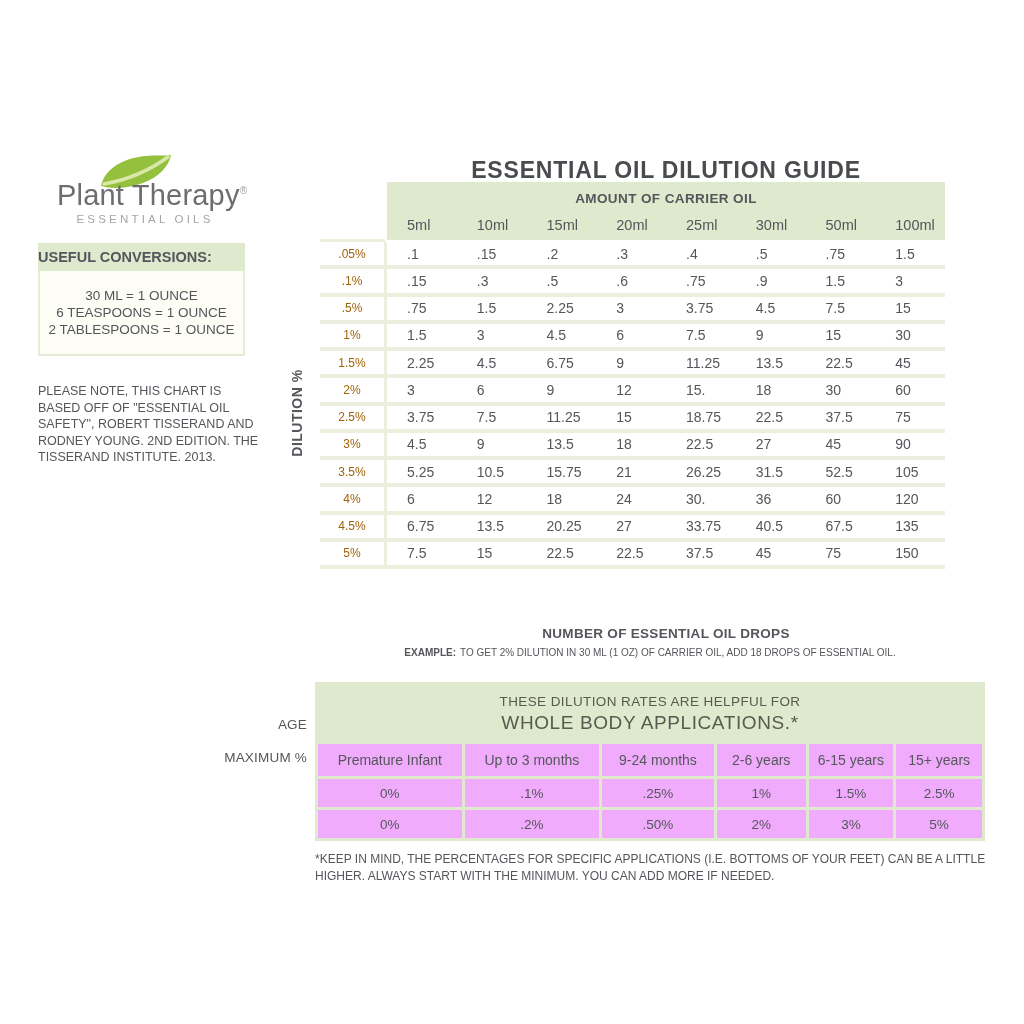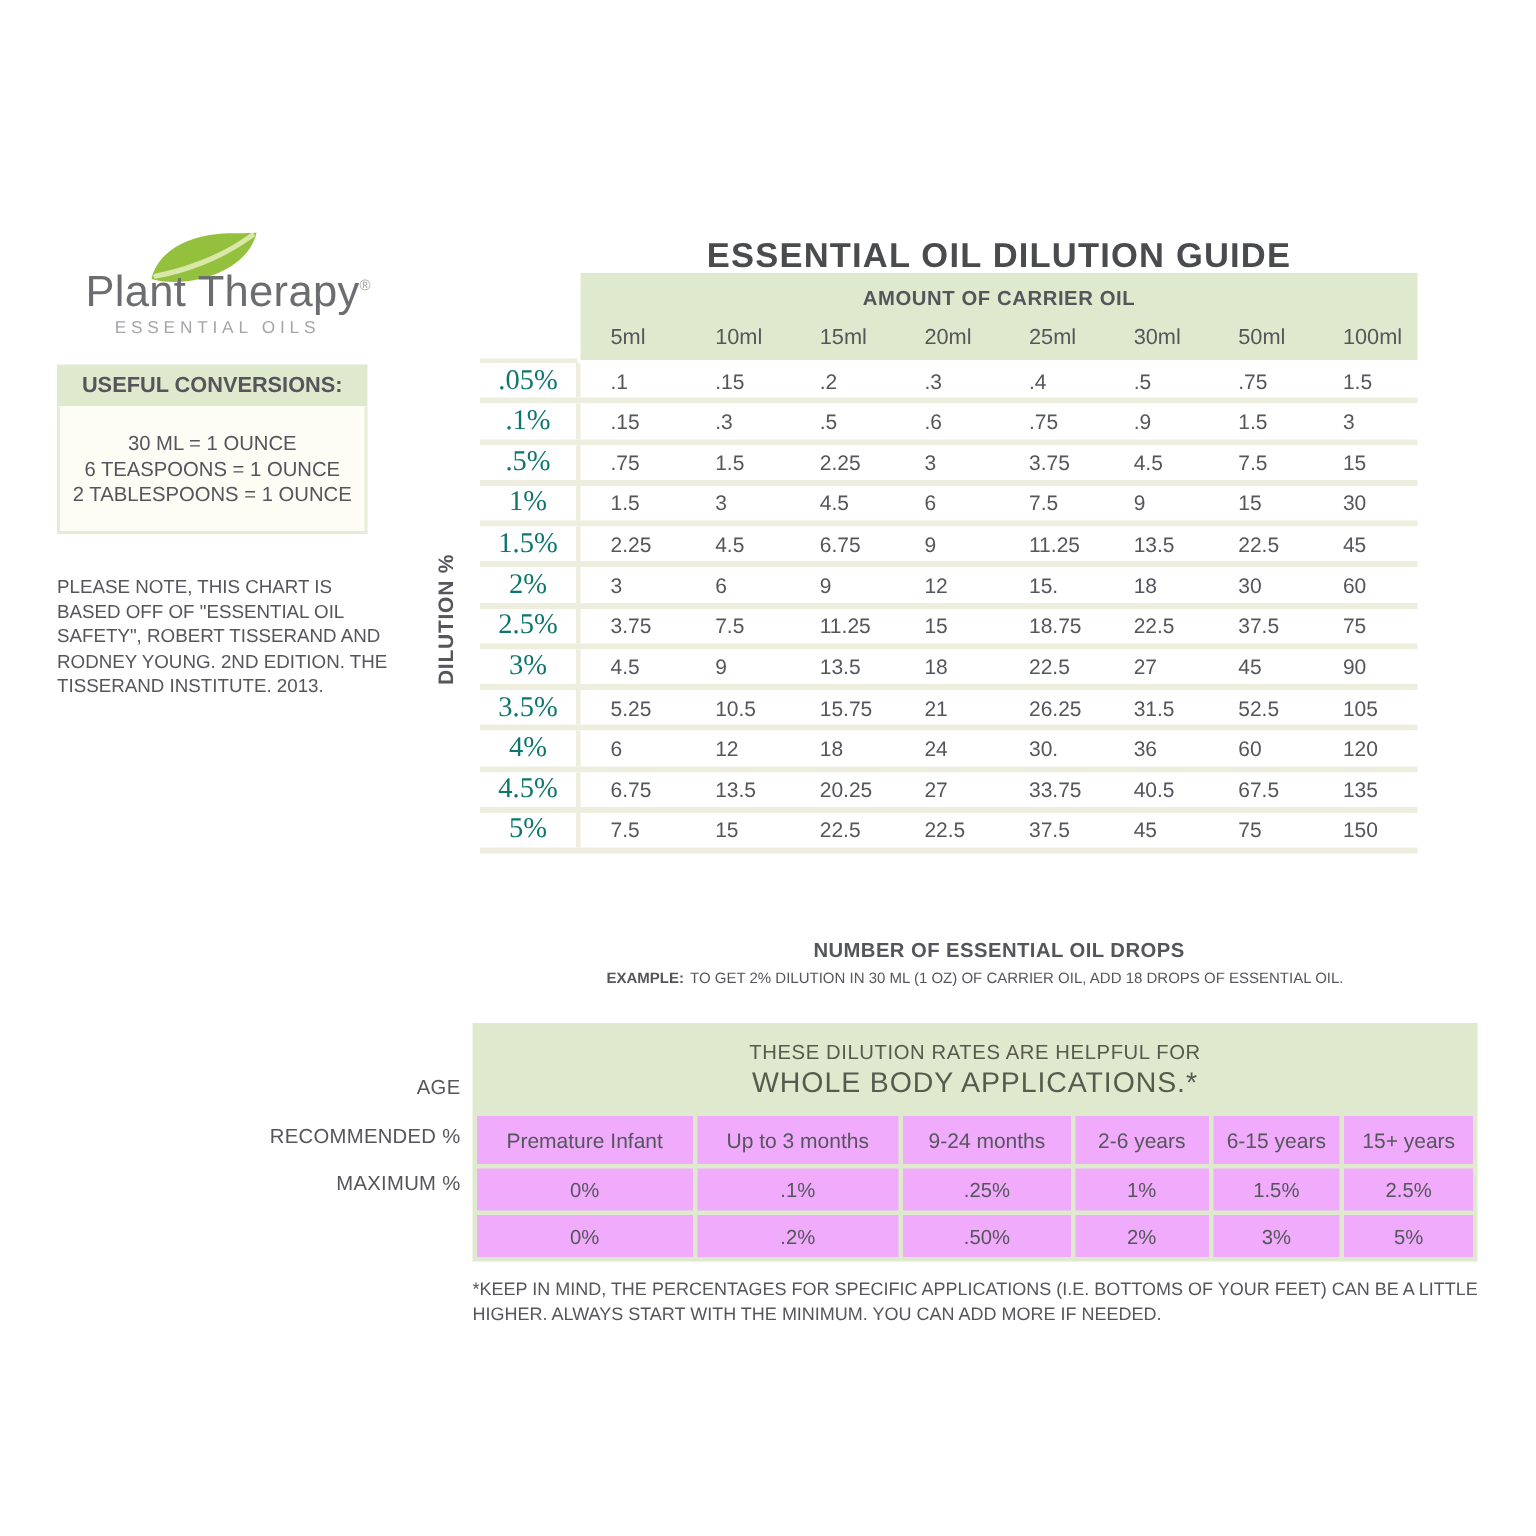--- a/index.html
+++ b/index.html
@@ -12,39 +12,39 @@
   .logo-leaf { position:absolute; left:42px; top:2px; }
   .logo-name { position:absolute; left:0; top:27px; width:176px; font-size:29px; color:#6c6d70; letter-spacing:0.2px; white-space:nowrap; }
   .logo-name sup { font-size:10px; color:#9d9fa2; }
   .logo-sub { position:absolute; left:0; top:61px; width:176px; text-align:center; font-size:11.5px; letter-spacing:3.2px; color:#a3a5a8; }
 
   
   .page-title { position:absolute; left:310px; top:157px; width:712px; text-align:center; font-size:23px; font-weight:bold; letter-spacing:0.8px; color:#4a4b4e; }
 
   
   .conv { position:absolute; left:38px; top:243px; width:207px; }
-  .conv-header { background:#dfe9ce; height:28px; line-height:28px; text-align:center; font-size:14.5px; font-weight:bold; color:#55565b; }
+  .conv-header { background:#dfe9ce; height:28px; line-height:28px; text-align:left; font-size:14.5px; font-weight:bold; color:#55565b; }
   .conv-body { background:#fdfdf6; border:2px solid #e7ecd8; border-top:none; padding:16px 0 16px; text-align:center; font-size:13.5px; line-height:17px; color:#55565b; }
 
   
   .note { position:absolute; left:38px; top:383px; width:222px; font-size:12.5px; line-height:16.5px; color:#55565b; }
 
   
   .axis-label { position:absolute; left:246px; top:406px; width:100px; height:14px; transform:rotate(-90deg); text-align:center; font-size:14px; font-weight:bold; letter-spacing:0.5px; color:#55565b; white-space:nowrap; }
 
   
   .main-table { position:absolute; left:320px; top:182px; width:625px; }
   .carrier-header { position:absolute; left:67px; top:0; width:558px; height:58px; background:#dfe9ce; }
   .carrier-title { position:absolute; top:9px; left:0; width:100%; text-align:center; font-size:13.5px; font-weight:bold; letter-spacing:0.4px; color:#55565b; }
   .carrier-cols { position:absolute; bottom:0; left:0; right:0; height:31px; display:flex; }
   .col-label { width:69.75px; padding-left:20px; font-size:14.5px; color:#55565b; display:flex; align-items:center; }
   .pct-topline { position:absolute; left:0; top:57px; width:65px; height:3px; background:#edeedd; }
   .rows-wrap { position:absolute; left:0; top:60px; width:625px; }
   .drow { display:flex; height:27.25px; border-bottom:4px solid #edeedd; background:#ffffff; }
-  .pct-cell { width:64px; display:flex; align-items:center; justify-content:center; font-size:19px; color:#0f766e;font-family:Liberation Serif, serif; }
+  .pct-cell { width:64px; display:flex; align-items:center; justify-content:center; font-size:12px; color:#a16207; }
   .vgap { width:3px; background:#edeedd; }
   .val-cell { width:69.75px; padding-left:20px; display:flex; align-items:center; font-size:14px; color:#55565b; }
 
   
   .drops-title { position:absolute; left:387px; top:626px; width:558px; text-align:center; font-size:13.5px; font-weight:bold; letter-spacing:0.3px; color:#55565b; }
   .example-line { position:absolute; left:300px; top:647px; width:700px; text-align:center; font-size:10px; color:#55565b; }
   .example-line .bold { font-weight:bold; margin-right:4px; }
 
   
   .apps-box { position:absolute; left:315px; top:682px; width:670px; height:159px; background:#dfe9ce; }
@@ -276,19 +276,18 @@
         <div class="app-cell">.2%</div>
         <div class="app-cell">.50%</div>
         <div class="app-cell">2%</div>
         <div class="app-cell">3%</div>
         <div class="app-cell">5%</div>
       </div>
   </div>
 
   <div class="apps-labels">
     <div class="apps-label">AGE</div>
-    <div class="apps-label">RECOMMENDED %</div>
     <div class="apps-label">MAXIMUM %</div>
   </div>
 
   <div class="footnote">*KEEP IN MIND, THE PERCENTAGES FOR SPECIFIC APPLICATIONS (I.E. BOTTOMS OF YOUR FEET) CAN BE A LITTLE HIGHER. ALWAYS START WITH THE MINIMUM. YOU CAN ADD MORE IF NEEDED.</div>
 
 </div>
 
 </body></html>

